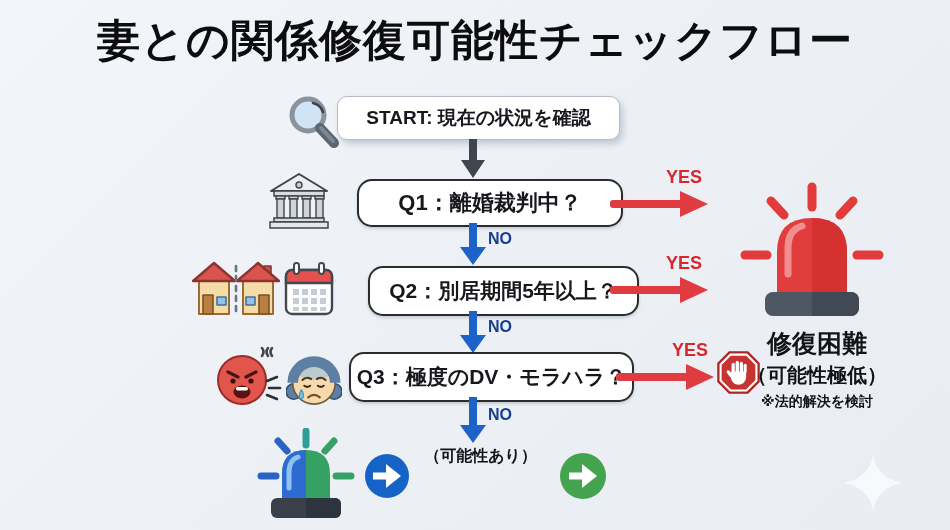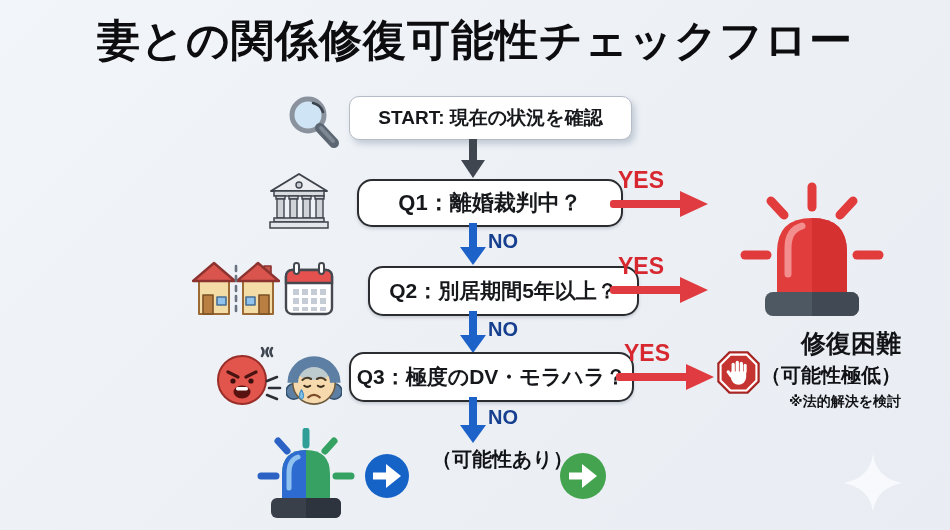--- a/index.html
+++ b/index.html
@@ -12,50 +12,50 @@
   .abs{position:absolute;}
   .title{
     position:absolute;top:12px;left:0;width:950px;text-align:center;
     font-size:43px;font-weight:900;color:#0d0d10;letter-spacing:1px;
   }
   .node{
     position:absolute;background:#fff;display:flex;align-items:center;justify-content:center;
     font-weight:800;color:#17181c;white-space:nowrap;
   }
   .start-box{
-    left:349px;top:96px;width:281px;height:42px;font-size:19px;
+    left:337px;top:96px;width:281px;height:42px;font-size:19px;
     border:1px solid #b6bcc6;border-radius:10px;
     box-shadow:3px 4px 6px rgba(110,125,150,.35);
   }
   .q-box{
     border:2px solid #2b2c30;border-radius:15px;
     box-shadow:0 2px 3px rgba(90,100,120,.25);
     margin-left:12px;
   }
   .q1{left:345px;top:179px;width:262px;height:44px;font-size:22px;}
   .q2{left:356px;top:266px;width:267px;height:46px;font-size:21px;}
   .q3{left:337px;top:352px;width:281px;height:46px;font-size:21px;}
   .yes-label{
-    position:absolute;width:84px;text-align:left;
-    color:#d7282f;font-weight:800;font-size:23px;
+    position:absolute;width:84px;text-align:right;
+    color:#d7282f;font-weight:800;font-size:18px;
   }
   .no-label{
-    position:absolute;color:#173f8f;font-weight:800;font-size:20px;
-  }
-  .outcome-text{position:absolute;text-align:right;color:#121316;}
+    position:absolute;color:#173f8f;font-weight:800;font-size:16px;
+  }
+  .outcome-text{position:absolute;text-align:center;color:#121316;}
   .outcome-text .l1{font-weight:900;}
   .outcome-text .l2{font-weight:900;}
   .outcome-text .l3{font-weight:700;}
   .bad-text{left:733px;top:327px;width:168px;}
   .bad-text .l1{font-size:25px;}
   .bad-text .l2{font-size:20px;margin-top:2px;}
   .bad-text .l3{font-size:14px;margin-top:4px;}
   .good-text{left:388px;top:443px;width:185px;}
   .good-text .l1{font-size:21px;}
-  .good-text .l2{font-size:20px;margin-top:3px;}
+  .good-text .l2{font-size:16px;margin-top:3px;}
   .good-text .l3{font-size:15px;margin-top:4px;}
   svg{display:block;}
 </style>
 </head>
 <body>
 
 <div class="stage">
 
   <div class="title">妻との関係修復可能性チェックフロー</div>
 

